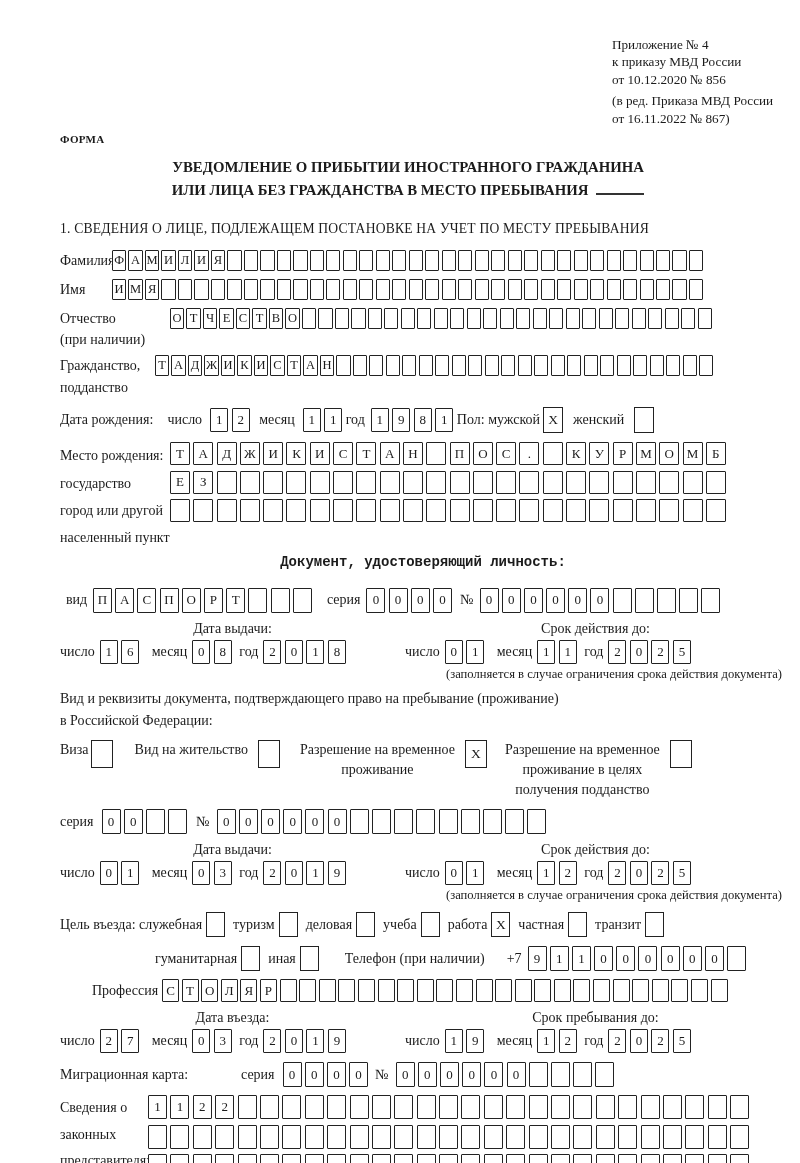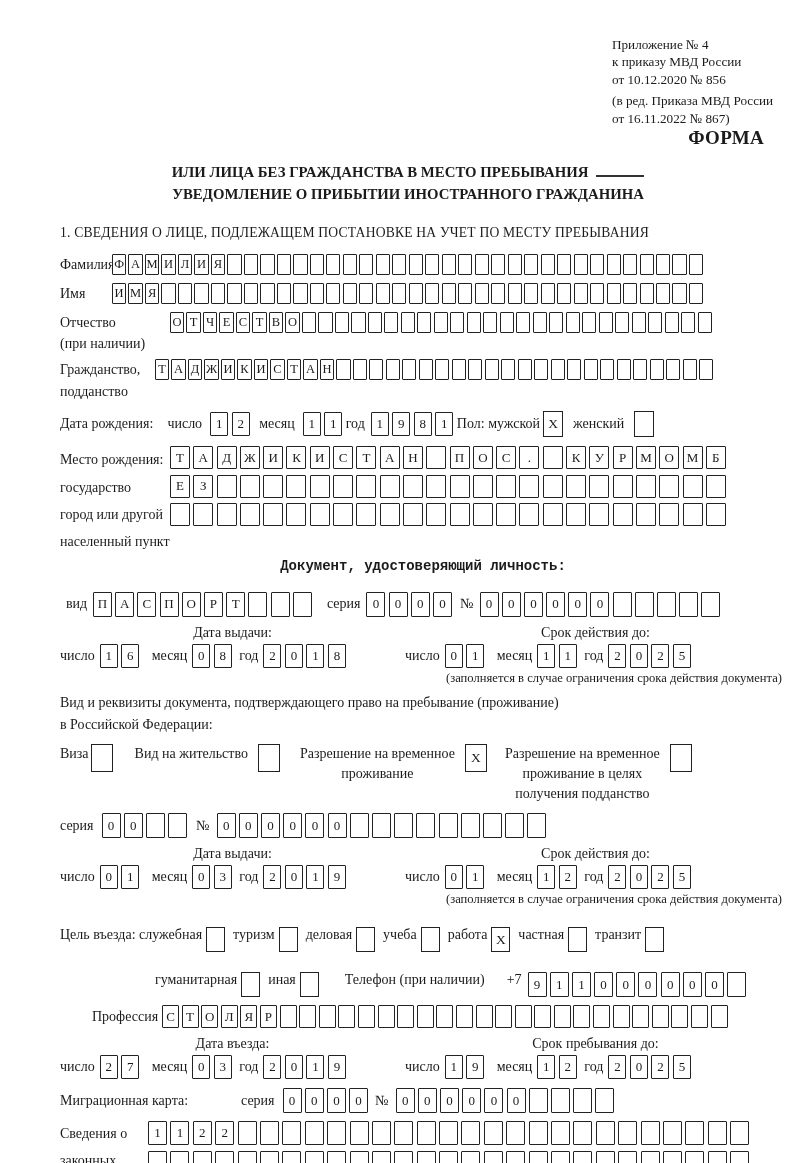--- a/index.html
+++ b/index.html
@@ -7,21 +7,21 @@
   body {
     width: 800px; height: 1163px; overflow: hidden;
     font-family: "Liberation Serif", "DejaVu Serif", serif;
     color: #1b1b1b; font-size: 14px; position: relative;
   }
   .page { padding: 36px 14px 0 60px; }
 
   
   .appendix { margin-left: 552px; width: 230px; font-size: 13.2px; line-height: 1.32; }
   .appendix .grp2 { margin-top: 4px; }
-  .forma { text-align: right; padding-right: 22px; font-weight: bold; font-size: 19px; margin-top: 0; letter-spacing: .3px; }
+  .forma { text-align: left; padding-right: 22px; font-weight: bold; font-size: 11px; margin-top: 6px; letter-spacing: .3px; }
   .title { text-align: center; font-weight: bold; font-size: 14.8px; line-height: 1.45; margin-top: 12px; padding-right: 30px; }
   .blank-line { display: inline-block; width: 48px; border-bottom: 2px solid #333; height: 1.1em; vertical-align: baseline; margin-left: 8px; }
   .section-heading { font-weight: normal; font-size: 13.6px; margin-top: 20px; letter-spacing: .2px; }
 
   
   .row { display: flex; align-items: flex-start; margin-top: 7px; }
   .row.center { align-items: center; }
   .lbl { flex-shrink: 0; line-height: 1.55; }
   .cells { display: flex; flex-wrap: nowrap; }
   .cell {
@@ -55,21 +55,21 @@
   .dg-line .t2 { margin: 0 5px 0 9px; }
   .note { font-size: 12.6px; text-align: right; padding-right: 4px; margin-top: 3px; }
 
   
   .permits { display: flex; align-items: flex-start; margin-top: 8px; }
   .permit { display: flex; align-items: flex-start; }
   .permit .plab { line-height: 1.4; }
   .permit .plab.c { text-align: center; }
   .permits .cbox { width: 22px; height: 28px; }
 
-  .purpose-line { display: flex; margin-top: 20px; flex-wrap: nowrap; }
+  .purpose-line { display: flex; align-items: center; margin-top: 9px; flex-wrap: nowrap; }
   .purpose-line .cbox { width: 19px; height: 25px; margin-left: 4px; margin-right: 8px; }
   .purpose-line .cbox:last-child { margin-right: 0; }
 
   .bp-labels { width: 110px; flex-shrink: 0; line-height: 1.95; }
   .bp-rows .cells { margin-bottom: 5.5px; }
 
   .rep-labels { width: 88px; flex-shrink: 0; line-height: 1.9; }
   .rep-rows .cells { margin-bottom: 5.5px; }
 </style>
 </head>
@@ -81,22 +81,22 @@
     <div>Приложение № 4</div>
     <div>к приказу МВД России</div>
     <div>от 10.12.2020 № 856</div>
     <div class="grp2">(в ред. Приказа МВД России</div>
     <div>от 16.11.2022 № 867)</div>
   </div>
 
   <div class="forma">ФОРМА</div>
 
   <div class="title">
+    <div>УВЕДОМЛЕНИЕ О ПРИБЫТИИ ИНОСТРАННОГО ГРАЖДАНИНА</div>
     <div><span>ИЛИ ЛИЦА БЕЗ ГРАЖДАНСТВА В МЕСТО ПРЕБЫВАНИЯ</span><span class="blank-line"></span></div>
-    <div>УВЕДОМЛЕНИЕ О ПРИБЫТИИ ИНОСТРАННОГО ГРАЖДАНИНА</div>
   </div>
 
   <div class="section-heading">1. СВЕДЕНИЯ О ЛИЦЕ, ПОДЛЕЖАЩЕМ ПОСТАНОВКЕ НА УЧЕТ ПО МЕСТУ ПРЕБЫВАНИЯ</div>
 
   <div class="row" style="margin-top:13px;">
     <div class="lbl" style="width:52px;">Фамилия</div>
     <div class="cells cells-sm">
         <span class="cell">Ф</span>
         <span class="cell">А</span>
         <span class="cell">М</span>

